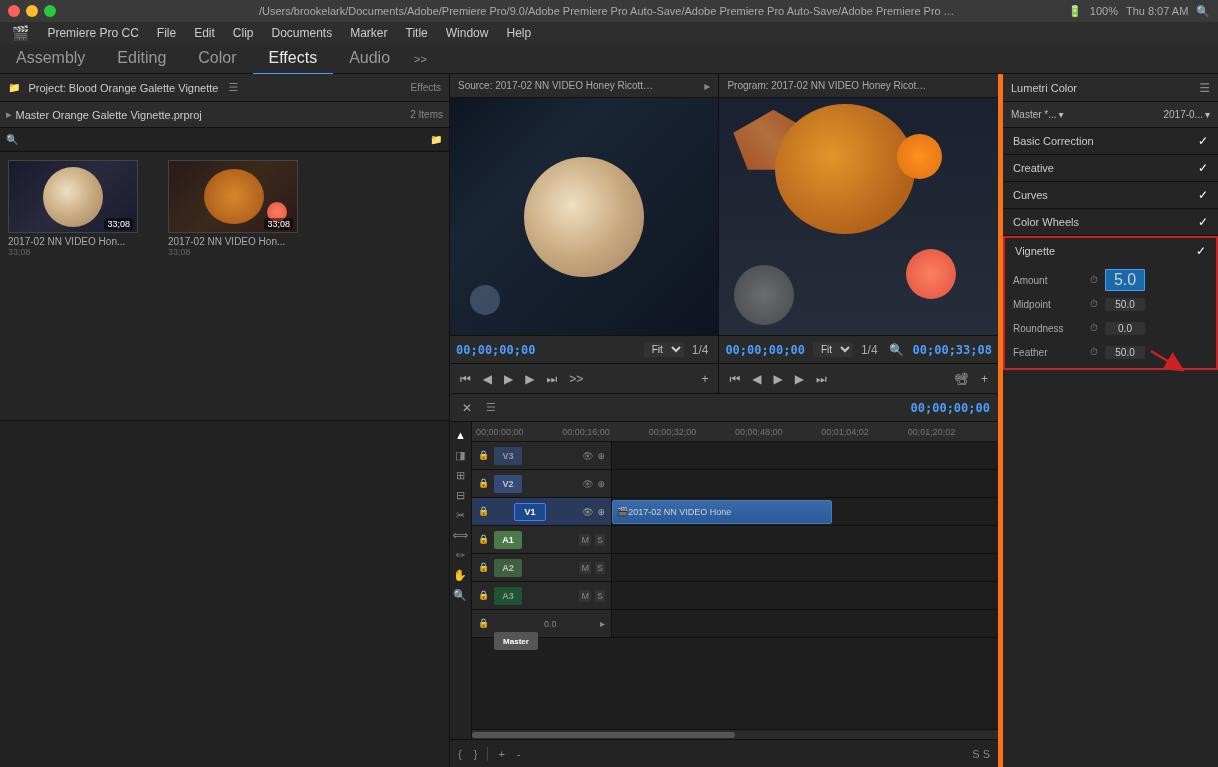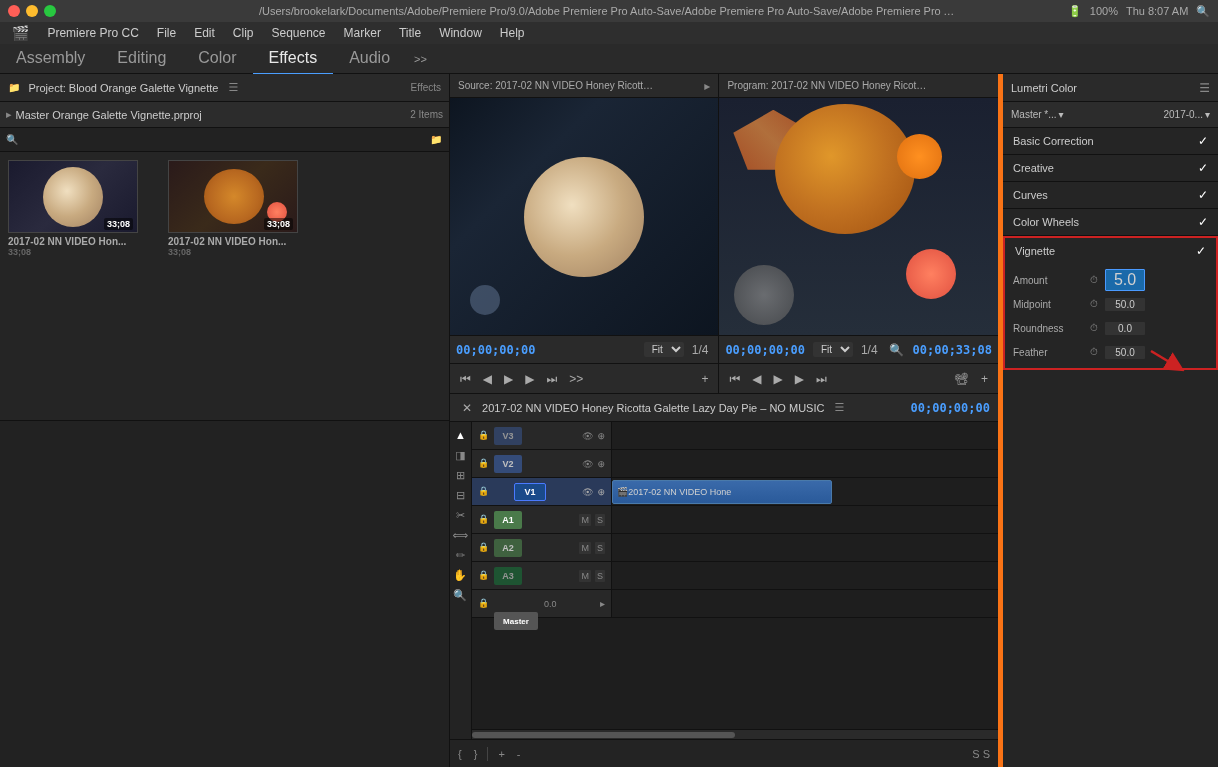--- a/index.html
+++ b/index.html
@@ -146,21 +146,20 @@
       flex-wrap: wrap;
       padding: 8px;
       gap: 8px;
       flex: 1;
       overflow: auto;
       align-content: flex-start;
     }
     .media-item {
       width: 152px;
       cursor: pointer;
-      font-weight: bold;
     }
     .media-thumb {
       width: 130px;
       height: 73px;
       background: #333;
       position: relative;
       overflow: hidden;
       border: 1px solid #444;
     }
     .media-thumb-inner {
@@ -628,21 +627,21 @@
     <span>🔍</span>
   </div>
 </div>
 
 <div class="menubar">
   <span class="menu-item" style="font-size:14px;">🎬</span>
   <span class="menu-item">Premiere Pro CC</span>
   <span class="menu-item">File</span>
   <span class="menu-item">Edit</span>
   <span class="menu-item">Clip</span>
-  <span class="menu-item">Sequence</span>
+  <span class="menu-item">Documents</span>
   <span class="menu-item">Marker</span>
   <span class="menu-item">Title</span>
   <span class="menu-item">Window</span>
   <span class="menu-item">Help</span>
 </div>
 
 <div class="app-container">
 
   <div class="top-nav">
     <div class="nav-tab">Assembly</div>
@@ -780,21 +779,20 @@
             <span style="flex:1;"></span>
             <button class="ctrl-btn">📽</button>
             <button class="ctrl-btn">+</button>
           </div>
         </div>
       </div>
 
       <div class="timeline-panel">
         <div class="timeline-header">
           <button class="ctrl-btn">✕</button>
-          <span class="timeline-title">2017-02 NN VIDEO Honey Ricotta Galette Lazy Day Pie – NO MUSIC</span>
           <span style="color:#888;margin-left:4px;">☰</span>
           <span style="flex:1;"></span>
           <span class="timecode-tl">00;00;00;00</span>
         </div>
 
         <div class="timeline-body">
 
           <div class="timeline-tools">
             <div class="tool-btn active" title="Select">▲</div>
             <div class="tool-btn">◨</div>
@@ -802,20 +800,30 @@
             <div class="tool-btn">⊟</div>
             <div class="tool-btn">✂</div>
             <div class="tool-btn">⟺</div>
             <div class="tool-btn">✏</div>
             <div class="tool-btn">✋</div>
             <div class="tool-btn">🔍</div>
           </div>
 
           <div class="timeline-tracks-container">
 
+            <div class="timeline-time-ruler">
+              <div class="time-marks">
+                <span class="time-mark">00;00:00;00</span>
+                <span class="time-mark">00;00;16;00</span>
+                <span class="time-mark">00;00;32;00</span>
+                <span class="time-mark">00;00;48;00</span>
+                <span class="time-mark">00;01;04;02</span>
+                <span class="time-mark">00;01;20;02</span>
+              </div>
+            </div>
 
             <div class="track-list">
 
               <div class="track-row">
                 <div class="track-label-area">
                   <span class="track-lock">🔒</span>
                   <span class="track-badge v3">V3</span>
                   <span style="flex:1;"></span>
                   <span style="font-size:9px;color:#888;">👁</span>
                   <span style="font-size:9px;color:#888;">⊕</span>

